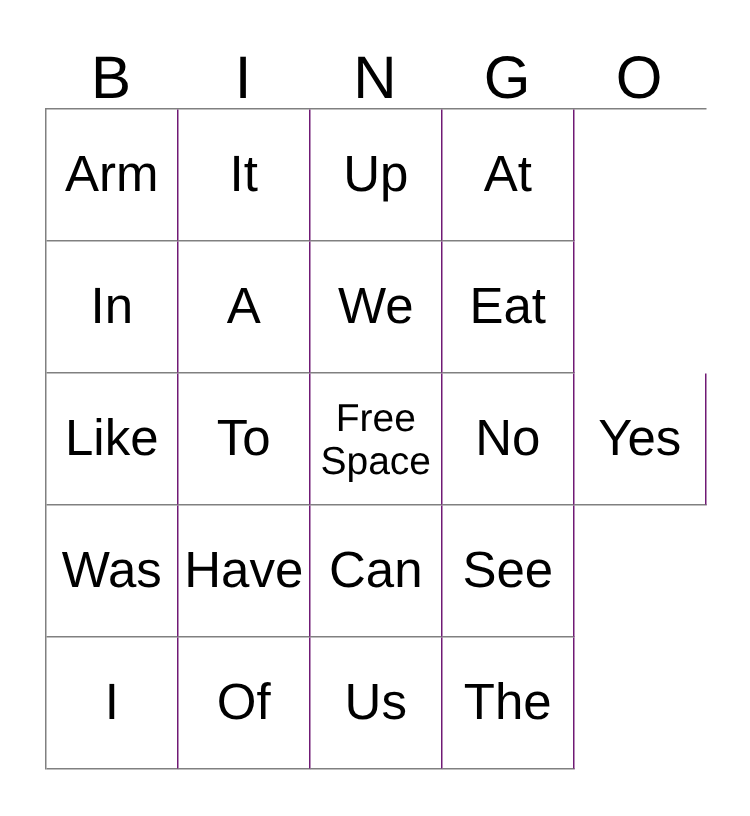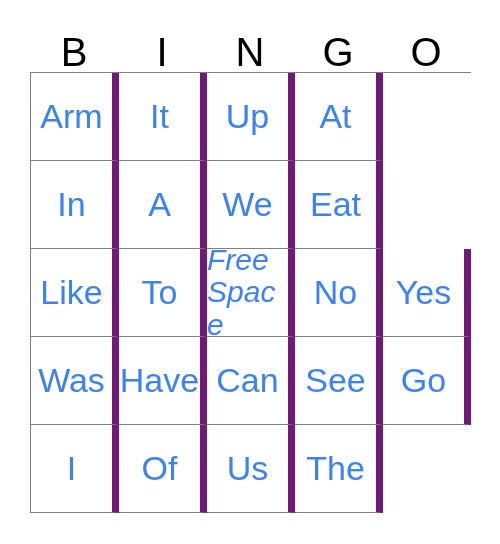--- a/index.html
+++ b/index.html
@@ -50,38 +50,37 @@
     box-sizing: content-box;
   }
   .grid-row {
     display: flex;
     width: 440px;
   }
   .cell {
     width: 88px;
     height: 88px;
     box-sizing: border-box;
-    border-right: 7px solid #701a75;
+    border-right: 1px solid #701a75;
     border-bottom: 1px solid #808080;
     display: flex;
     align-items: center;
     justify-content: center;
-    text-align: left;
+    text-align: center;
     font-size: 34px;
     line-height: 1.02;
-    color: #3b82f6;
+    color: #000000;
     overflow: hidden;
     white-space: nowrap;
   }
   .cell.free {
-    font-size: 30px;
+    font-size: 26px;
     line-height: 1.08;
     white-space: normal;
     word-break: break-word;
-    font-style: italic;
   }
 </style>
 </head>
 <body>
 
 <div class="card">
 
   <div class="header-row">
     <div class="header-cell">B</div>
     <div class="header-cell">I</div>
@@ -112,21 +111,20 @@
       <div class="cell free">Free Space</div>
       <div class="cell">No</div>
       <div class="cell">Yes</div>
     </div>
 
     <div class="grid-row">
       <div class="cell">Was</div>
       <div class="cell">Have</div>
       <div class="cell">Can</div>
       <div class="cell">See</div>
-      <div class="cell">Go</div>
     </div>
 
     <div class="grid-row">
       <div class="cell">I</div>
       <div class="cell">Of</div>
       <div class="cell">Us</div>
       <div class="cell">The</div>
     </div>
 
   </div>

